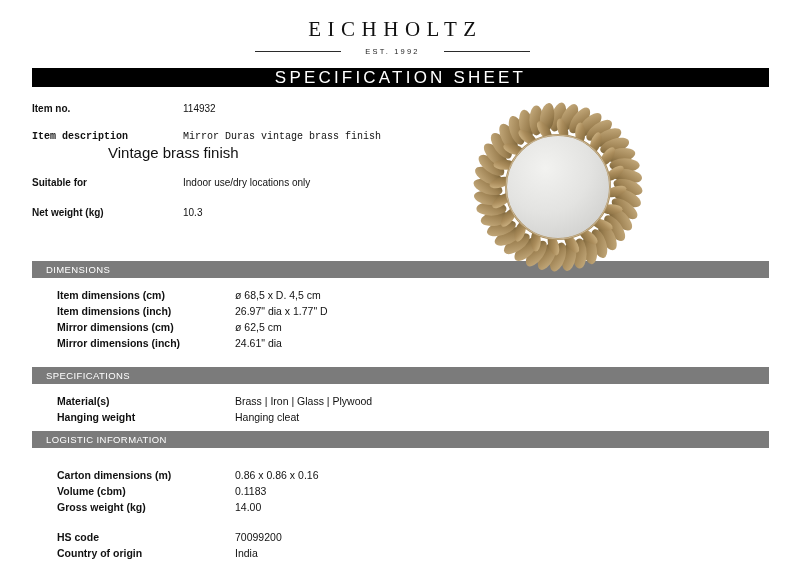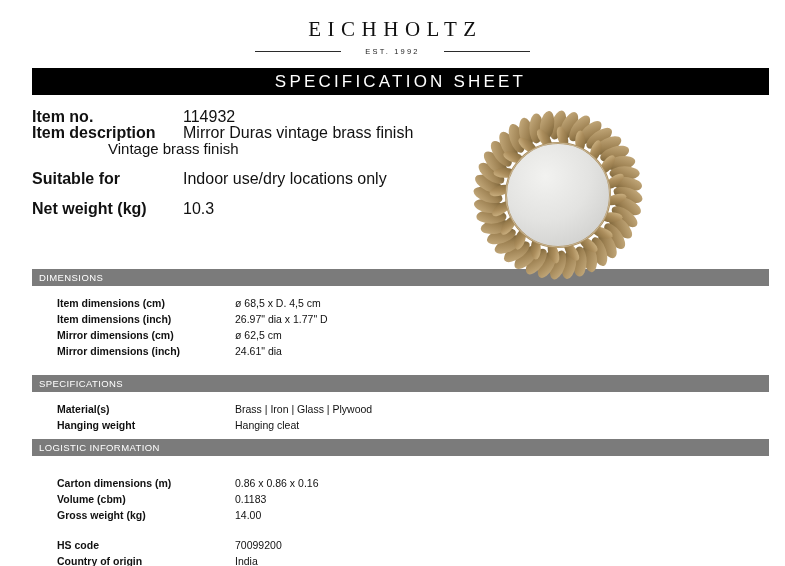--- a/index.html
+++ b/index.html
@@ -50,56 +50,57 @@
     font-family: "Liberation Sans", sans-serif;
     font-size: 7.5px;
     letter-spacing: 2.2px;
     color: #222;
   }
 
   
   .title-bar {
     margin: 12px 16px 0 32px;
     background: #000000;
-    height: 27px;
+    height: 19px;
     display: flex;
     align-items: center;
     justify-content: center;
   }
   .title-bar .title-text {
     color: #ffffff;
     font-size: 17px;
     letter-spacing: 3.2px;
     font-weight: 400;
   }
 
   
   .info-block {
     position: relative;
     margin: 14px 16px 0 32px;
     min-height: 150px;
   }
   .row {
     display: flex;
     line-height: 16px;
-    font-size: 16px;
+    font-size: 10px;
   }
   .row .lbl {
     width: 151px;
     font-weight: bold;
     color: #111;
   }
   .row .val {
     color: #111;
   }
   .row.spacer-top {
     margin-top: 14px;
   }
   .row.tight {
-    margin-top: 0;
+    margin-top: 12px;
+    font-family: Liberation Mono, monospace;
   }
   .sub-val {
     margin-left: 76px;
     font-size: 15px;
     line-height: 16px;
     color: #111;
   }
 
   
   .product-image {
@@ -113,21 +114,21 @@
     display: block;
   }
 
   
   .section-bar {
     margin: 0 16px 0 32px;
     background: #7b7b7b;
     height: 17px;
     display: flex;
     align-items: center;
-    padding-left: 7px;
+    padding-left: 14px;
     box-sizing: border-box;
   }
   .section-bar .section-text {
     color: #ffffff;
     font-size: 9.5px;
     letter-spacing: 0.4px;
     font-weight: 400;
   }
 
   

